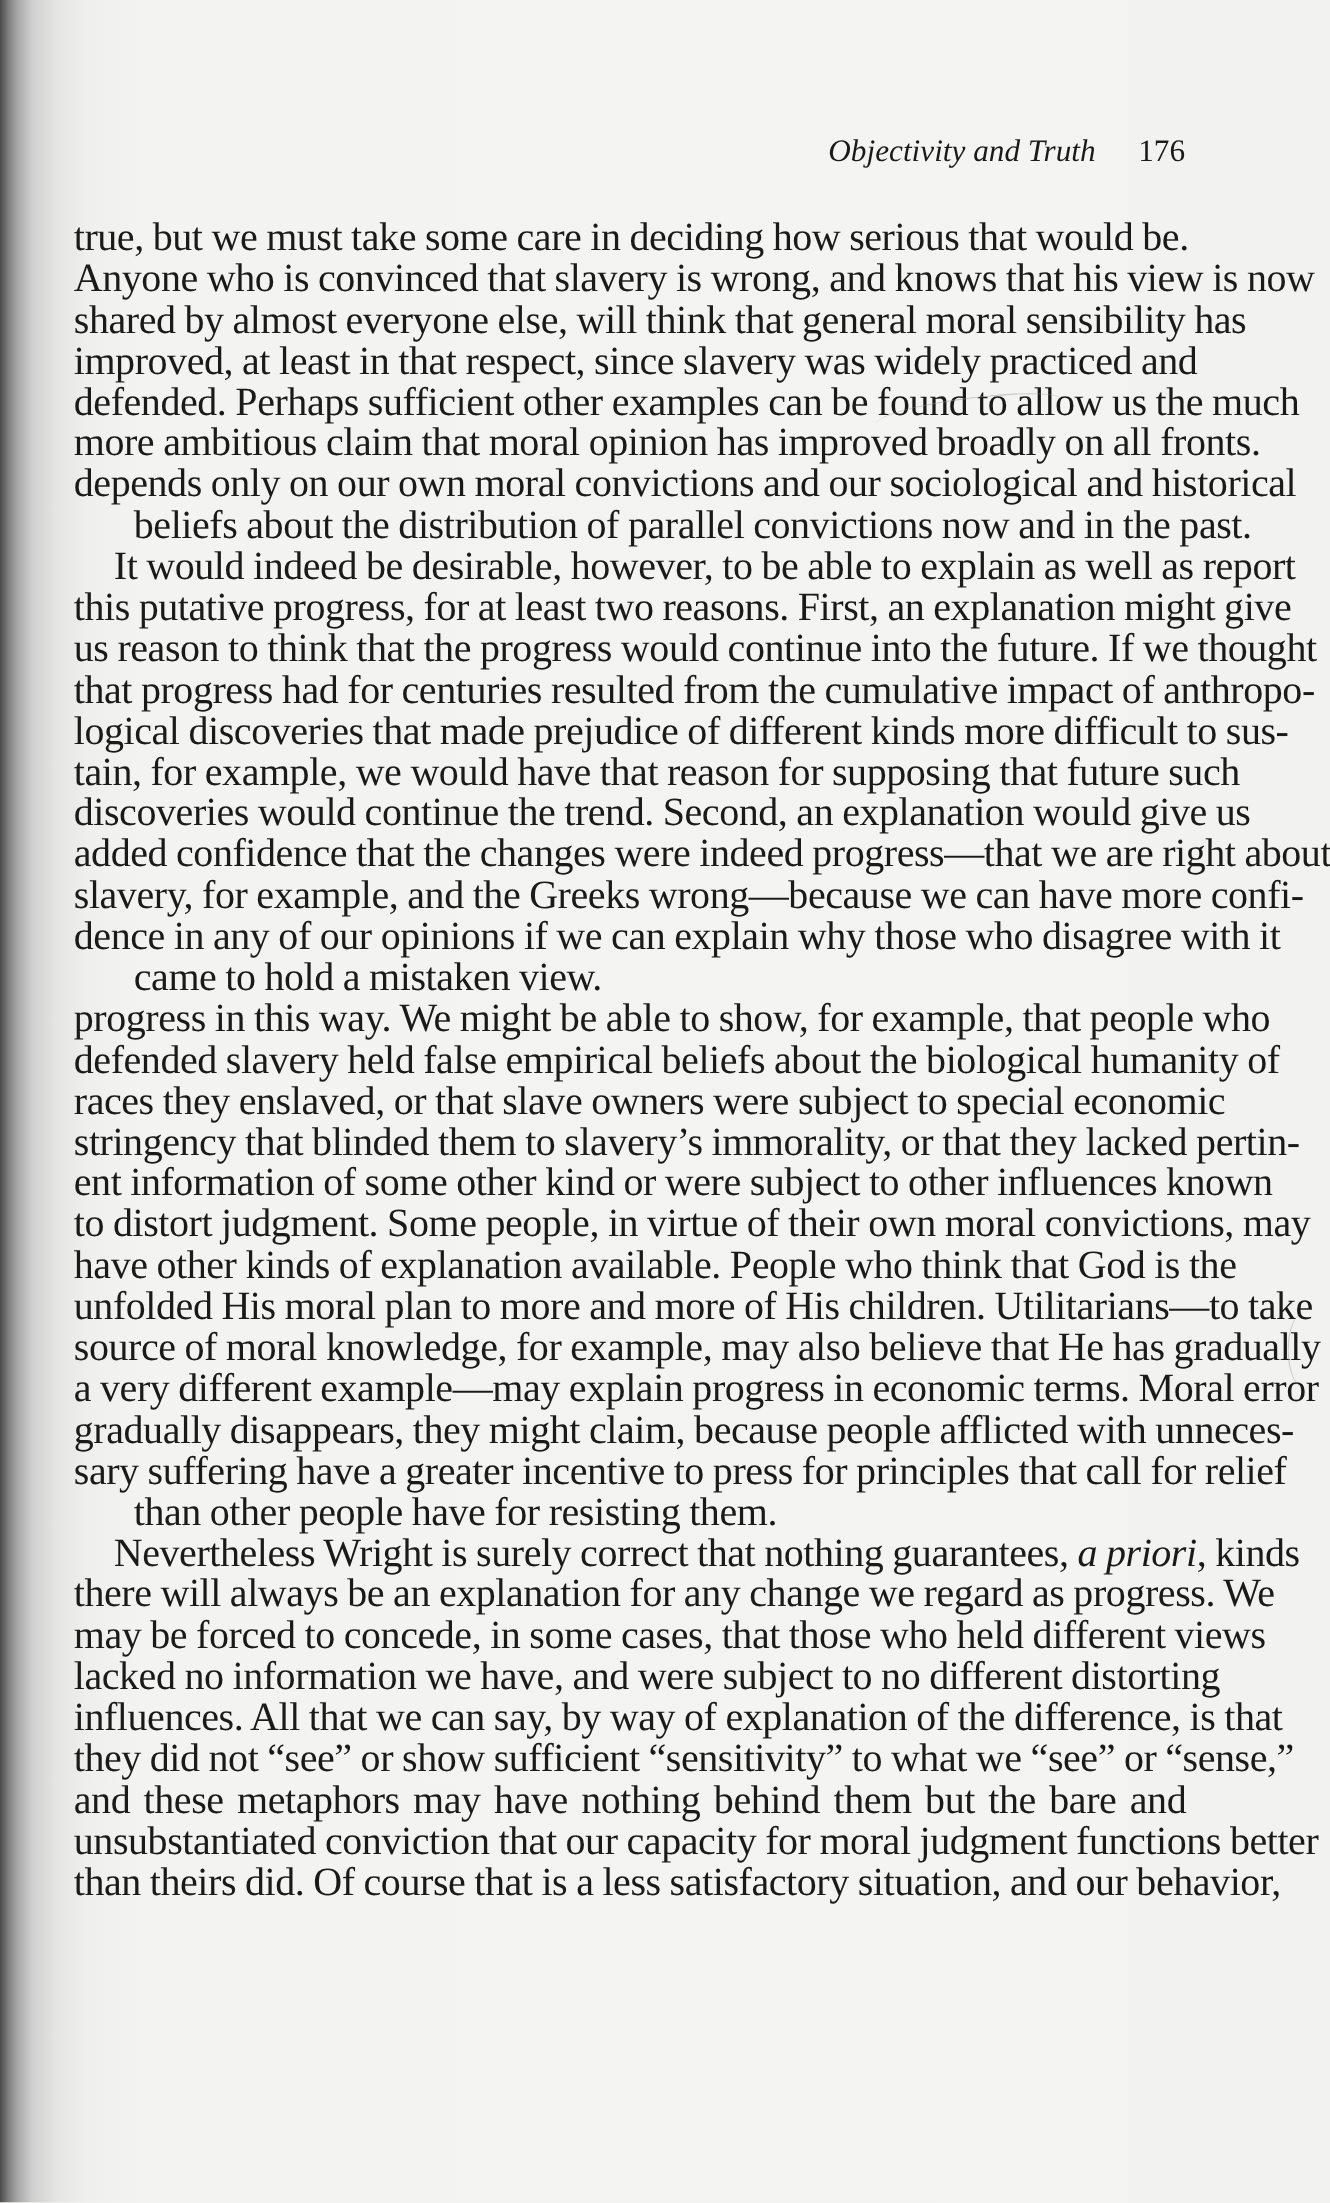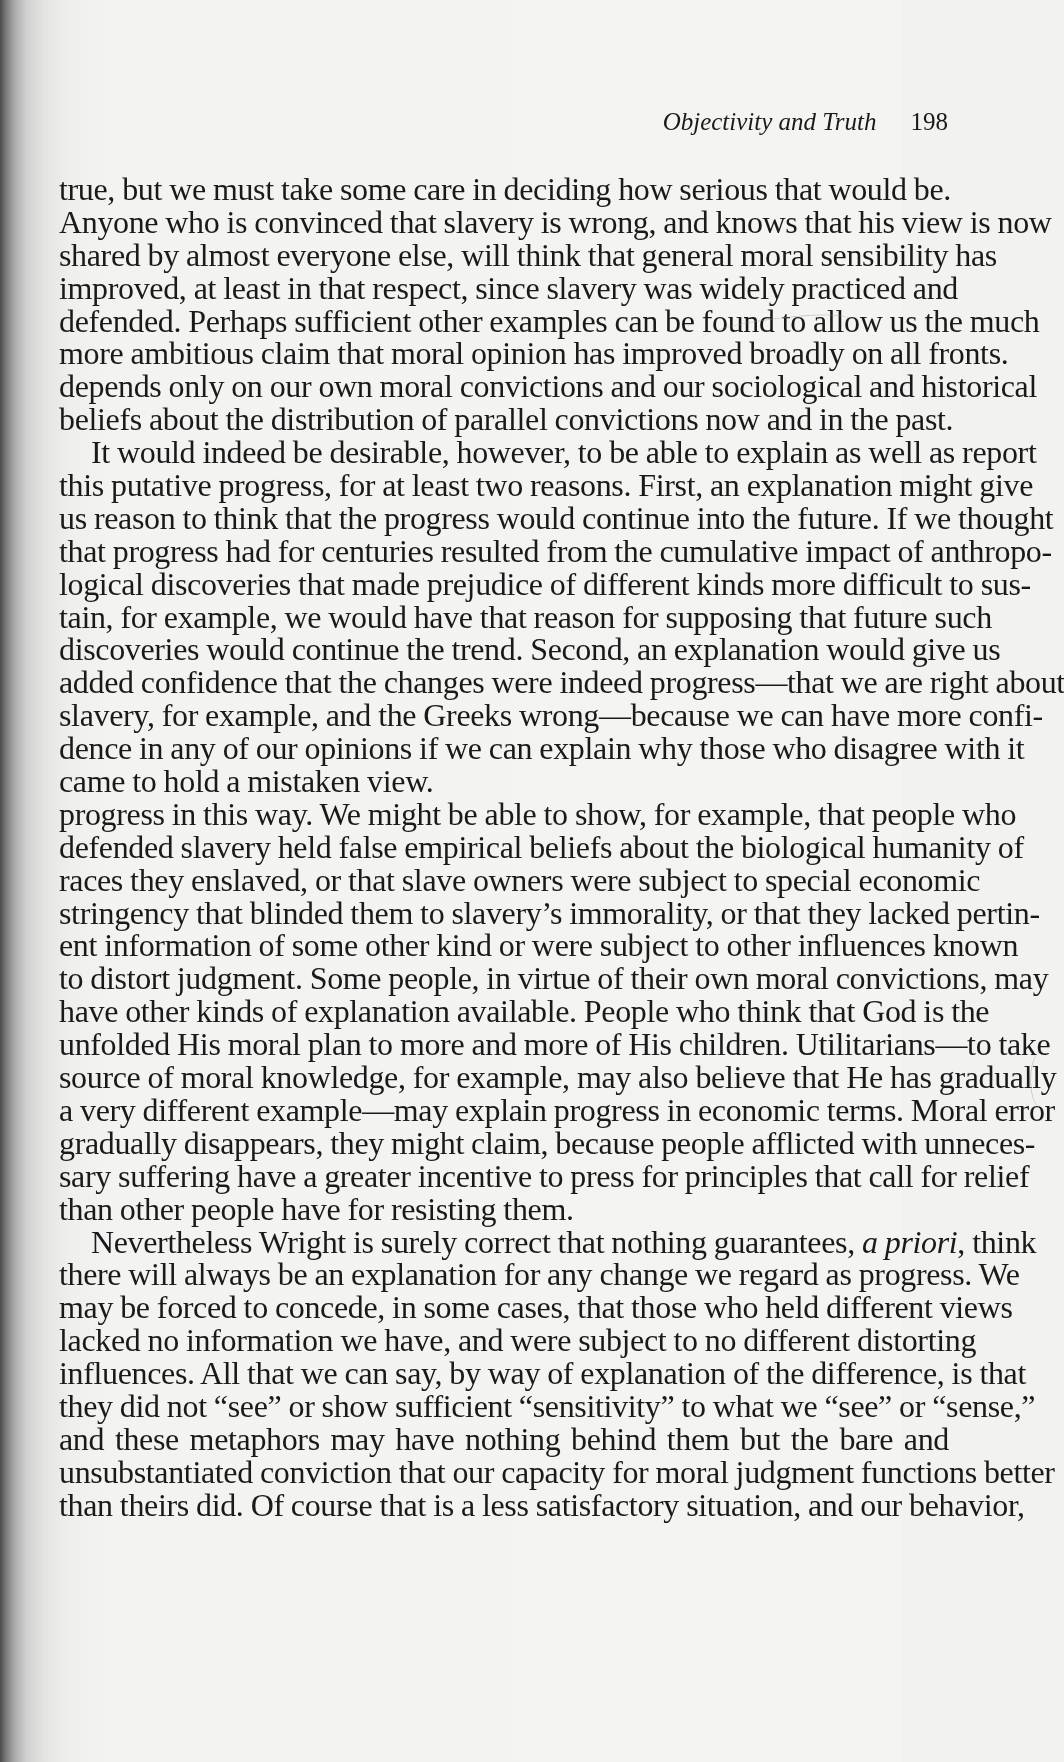--- a/index.html
+++ b/index.html
@@ -60,20 +60,21 @@
       display: block;
       height: 32.9px;
       white-space: nowrap;
       text-align: justify;
       text-align-last: justify;
       letter-spacing: -0.35px;
       word-spacing: -0.5px;
     }
     .line.last {
       text-align-last: left;
+      margin-left: 48px;
     }
     .line.indent {
       padding-left: 32px;
     }
     .line em {
       font-style: italic;
     }
     
     .scan-mark {
       position: absolute;
@@ -83,21 +84,21 @@
       pointer-events: none;
     }
   </style>
 </head>
 <body>
 
 <div class="page">
 
   <div class="running-head">
     <span class="running-title">Objectivity and Truth</span>
-    <span class="page-number">198</span>
+    <span class="page-number">176</span>
   </div>
 
   <div class="text-block">
 
     <span class="line">true, but we must take some care in deciding how serious that would be.</span>
     <span class="line">Anyone who is convinced that slavery is wrong, and knows that his view is now</span>
     <span class="line">shared by almost everyone else, will think that general moral sensibility has</span>
     <span class="line">improved, at least in that respect, since slavery was widely practiced and</span>
     <span class="line">defended. Perhaps sufficient other examples can be found to allow us the much</span>
     <span class="line">more ambitious claim that moral opinion has improved broadly on all fronts.</span>
@@ -123,21 +124,21 @@
     <span class="line">ent information of some other kind or were subject to other influences known</span>
     <span class="line">to distort judgment. Some people, in virtue of their own moral convictions, may</span>
     <span class="line">have other kinds of explanation available. People who think that God is the</span>
     <span class="line">unfolded His moral plan to more and more of His children. Utilitarians—to take</span>
     <span class="line">source of moral knowledge, for example, may also believe that He has gradually</span>
     <span class="line">a very different example—may explain progress in economic terms. Moral error</span>
     <span class="line">gradually disappears, they might claim, because people afflicted with unneces-</span>
     <span class="line">sary suffering have a greater incentive to press for principles that call for relief</span>
     <span class="line last">than other people have for resisting them.</span>
 
-    <span class="line indent"><span>Nevertheless Wright is surely correct that nothing guarantees,</span> <em>a priori</em><span>, think</span></span>
+    <span class="line indent"><span>Nevertheless Wright is surely correct that nothing guarantees,</span> <em>a priori</em><span>, kinds</span></span>
     <span class="line">there will always be an explanation for any change we regard as progress. We</span>
     <span class="line">may be forced to concede, in some cases, that those who held different views</span>
     <span class="line">lacked no information we have, and were subject to no different distorting</span>
     <span class="line">influences. All that we can say, by way of explanation of the difference, is that</span>
     <span class="line">they did not “see” or show sufficient “sensitivity” to what we “see” or “sense,”</span>
     <span class="line">and these metaphors may have nothing behind them but the bare and</span>
     <span class="line">unsubstantiated conviction that our capacity for moral judgment functions better</span>
     <span class="line">than theirs did. Of course that is a less satisfactory situation, and our behavior,</span>
   </div>
 

